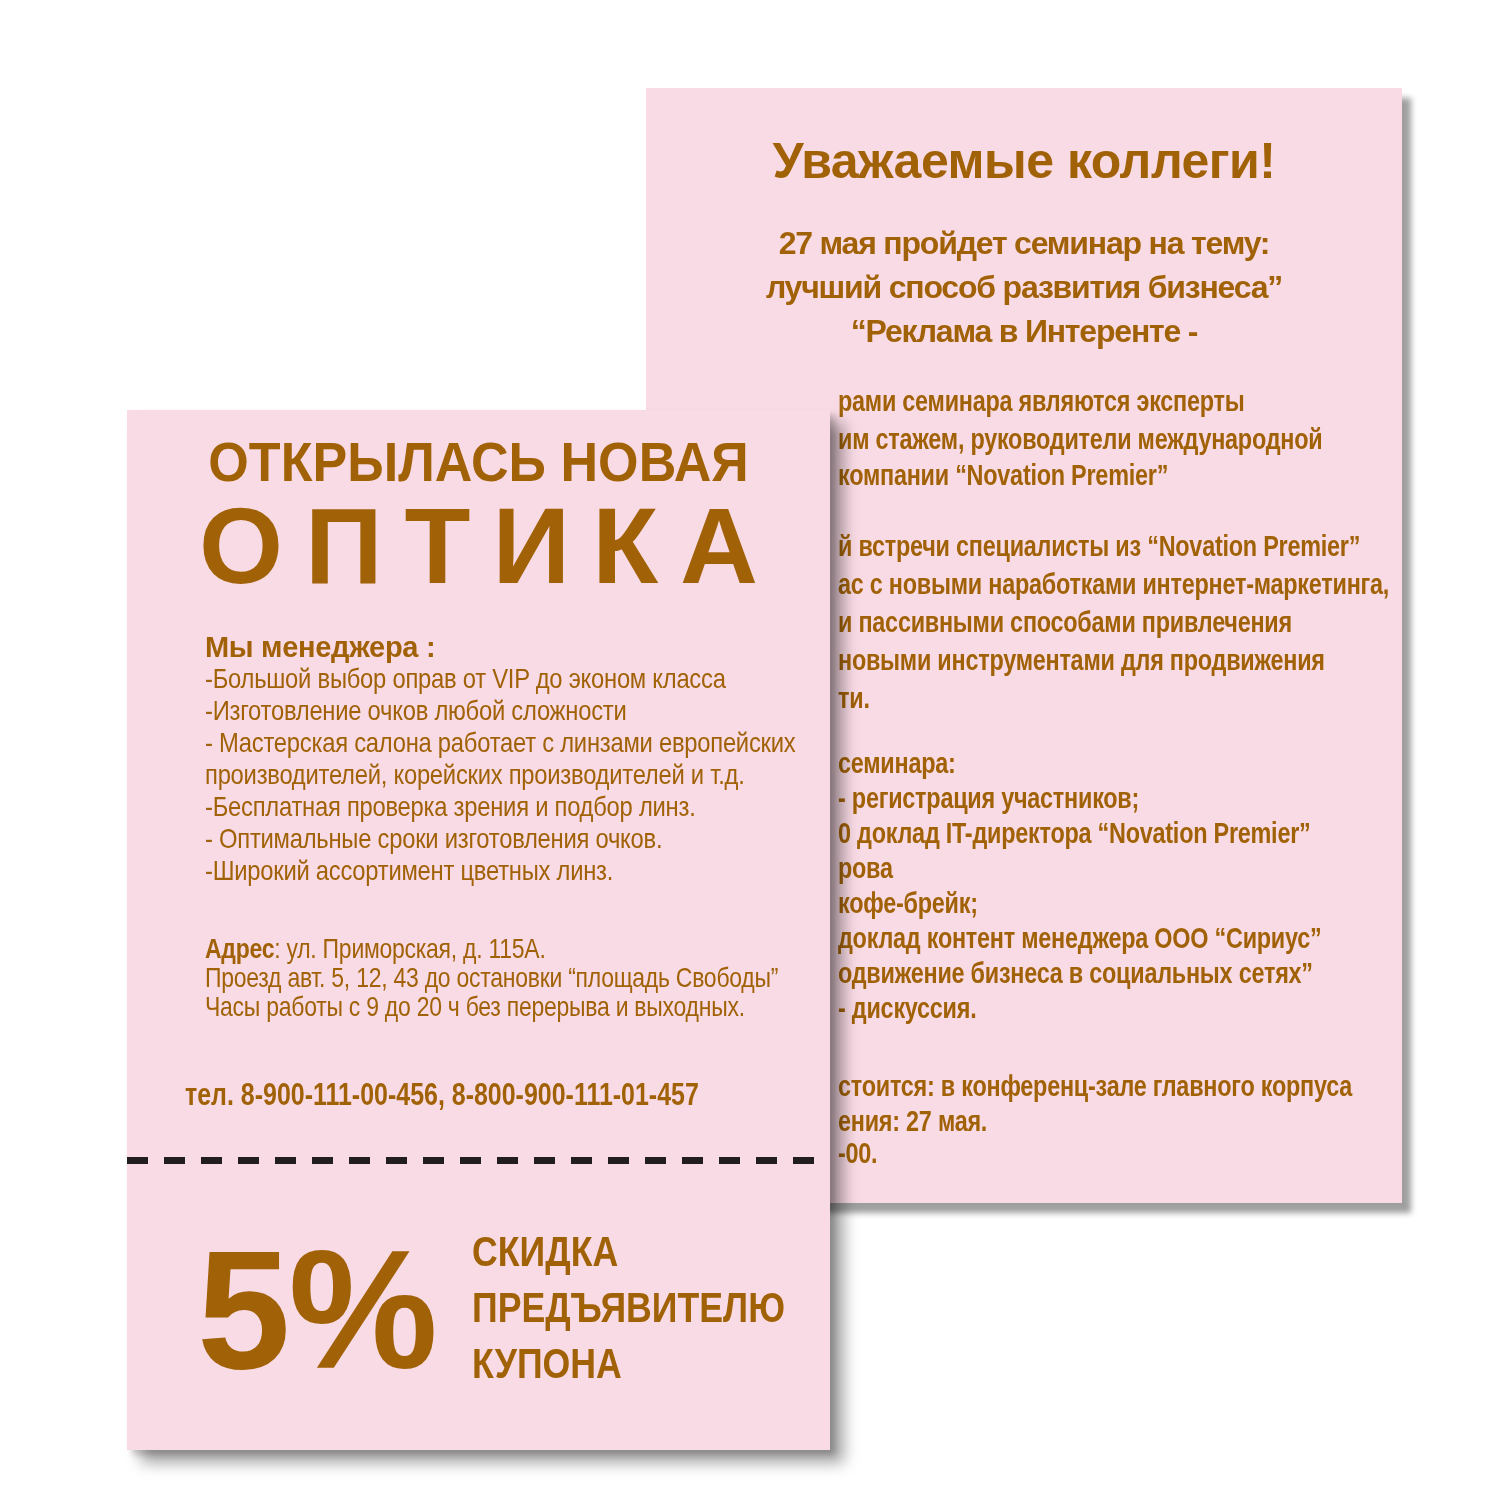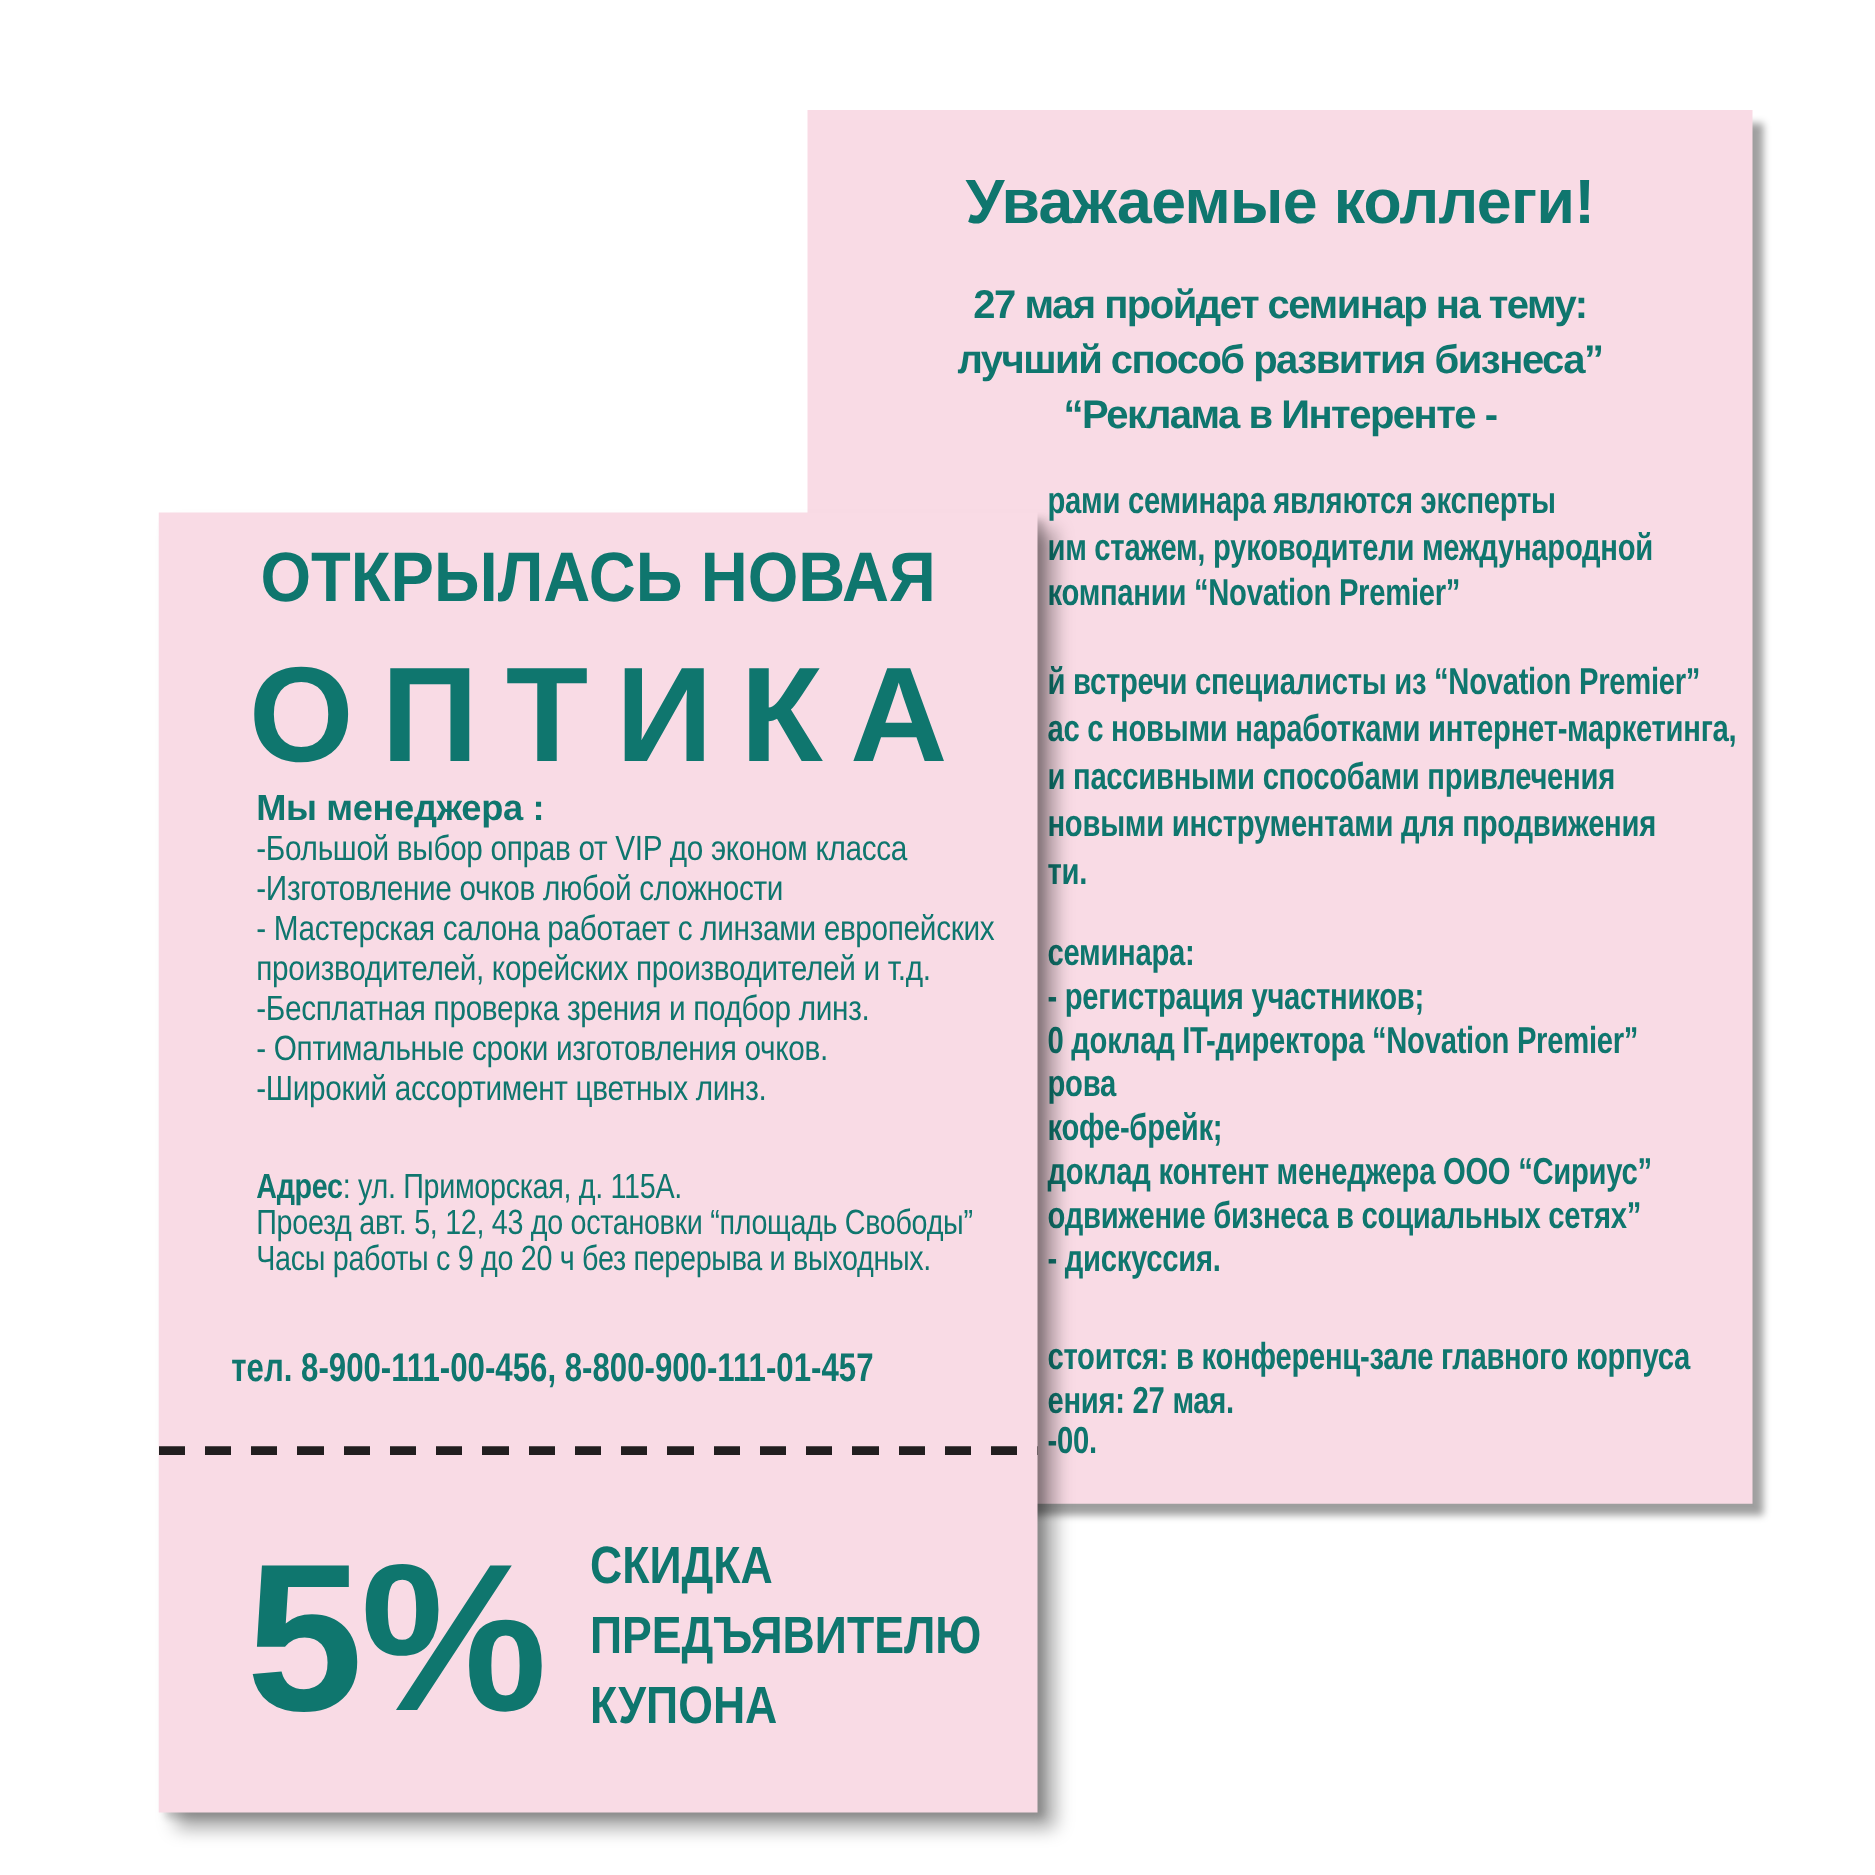--- a/index.html
+++ b/index.html
@@ -1,35 +1,35 @@
 <!DOCTYPE html>
 <html><head>
 <meta charset="utf-8">
 <style>
   html,body{margin:0;padding:0;background:#ffffff;}
   .stage{position:relative;width:1500px;height:1500px;background:#ffffff;overflow:hidden;
-         font-family:"Liberation Sans",sans-serif;color:#0f766e;}
+         font-family:"Liberation Sans",sans-serif;color:#a16207;}
   .flyer{position:absolute;background:#f9dbe5;}
   .flyer.back{left:646px;top:88px;width:756px;height:1115px;
               box-shadow:9px 10px 6px rgba(0,0,0,0.38);}
   .flyer.front{left:127px;top:392px;width:703px;height:1040px;
                box-shadow:14px 13px 14px rgba(0,0,0,0.35), 5px 5px 6px rgba(0,0,0,0.18);margin-top:18px;}
   .abs{position:absolute;}
   .b{font-weight:700;}
   .xb{font-weight:900;}
   .ctr{left:0;width:100%;text-align:center;}
   
   .bk-h1{top:48px;font-size:50px;line-height:1;font-weight:700;letter-spacing:-0.5px;}
   .bk-sub{top:133px;font-size:32px;line-height:44px;font-weight:700;letter-spacing:-1.2px;}
   .frag{left:192px;font-size:30px;line-height:1;font-weight:700;letter-spacing:-0.3px;
         white-space:nowrap;transform:scaleX(0.78);transform-origin:0 50%;}
   
   .fr-h1{top:24px;font-size:56px;line-height:1;font-weight:700;
          transform:scaleX(0.93);transform-origin:50% 50%;}
-  .fr-h2{top:108px;font-size:108px;line-height:1;font-weight:700;
+  .fr-h2{top:82px;font-size:108px;line-height:1;font-weight:700;
          letter-spacing:22px;padding-left:22px;box-sizing:border-box;}
   .fr-offt{left:78px;top:223px;font-size:29px;line-height:1;font-weight:700;letter-spacing:-0.3px;}
   .fr-off{left:78px;top:253px;font-size:28px;line-height:32px;letter-spacing:-0.3px;
           white-space:nowrap;transform:scaleX(0.85);transform-origin:0 0;}
   .fr-addr{left:78px;top:524px;font-size:28px;line-height:29px;letter-spacing:-0.3px;
            white-space:nowrap;transform:scaleX(0.82);transform-origin:0 0;}
   .fr-tel{left:58px;top:668px;font-size:32px;line-height:1;font-weight:700;
           white-space:nowrap;transform:scaleX(0.78);transform-origin:0 50%;}
   .cutline{left:0;top:747px;width:100%;height:7px;
            background:repeating-linear-gradient(90deg,#221e1f 0 21px,transparent 21px 37px);}

